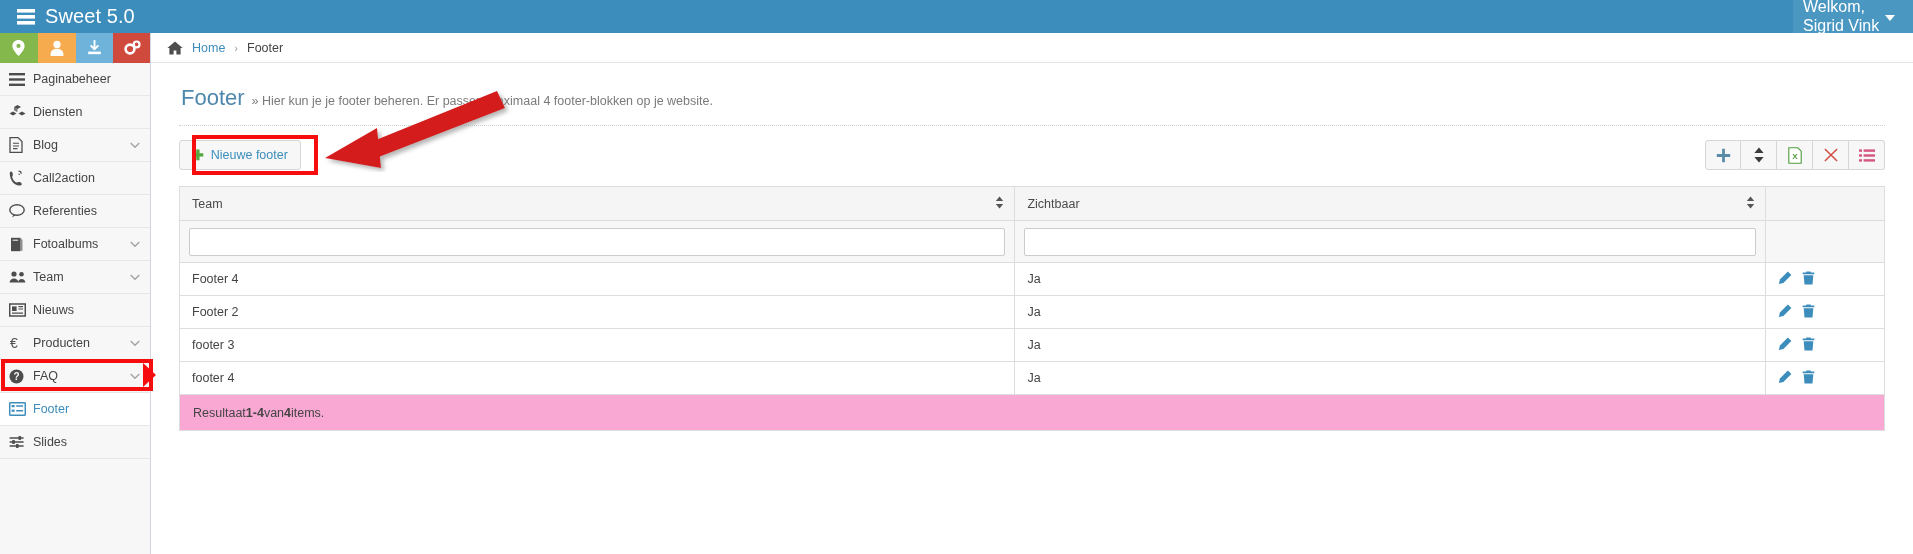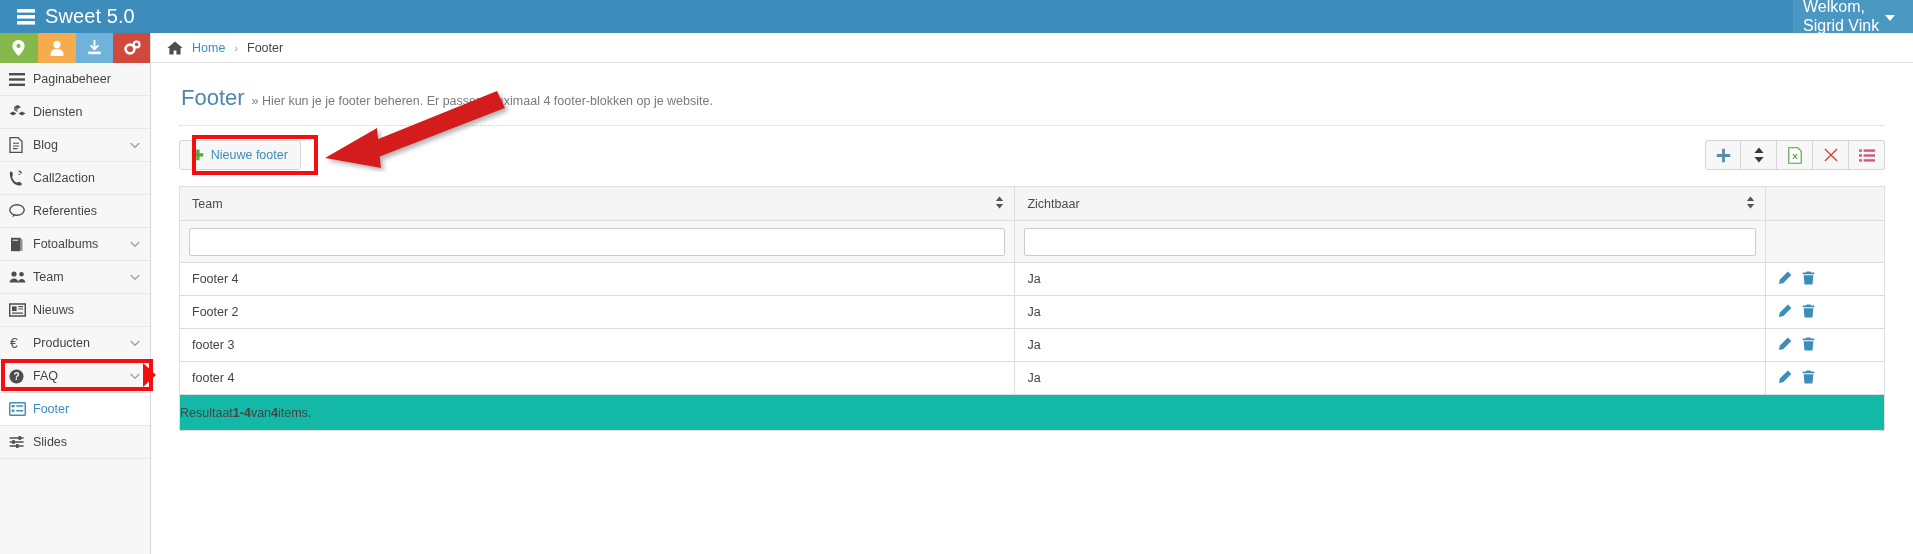--- a/index.html
+++ b/index.html
@@ -251,23 +251,24 @@
   .row-actions {
     display: flex; align-items: center; gap: 10px;
     justify-content: flex-start;
   }
   .ico-edit { color: #3c8dbc; cursor: pointer; }
   .ico-del  { color: #3c8dbc; cursor: pointer; }
 
   .result-bar {
     border: 1px solid #dddddd;
     border-top: 0;
-    background: #14b8a6;
+    background: #f9a8d4;
     height: 36px;
     display: flex; align-items: center;
+    padding-left: 13px;
     font-size: 12.5px;
     color: #444;
   }
   .result-bar b { font-weight: bold; }
 </style>
 </head>
 <body>
 
 <div class="topbar">
   <div class="brand">

